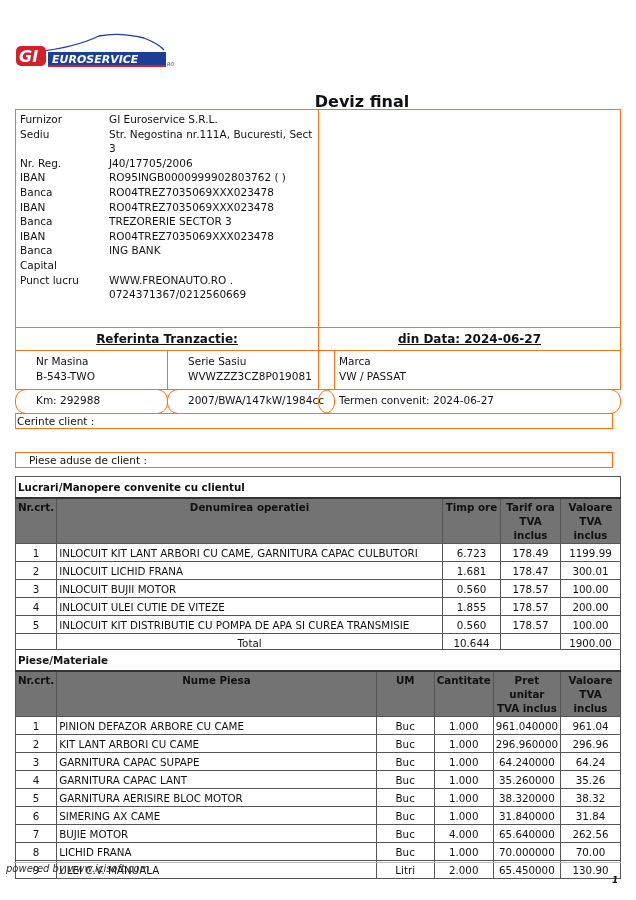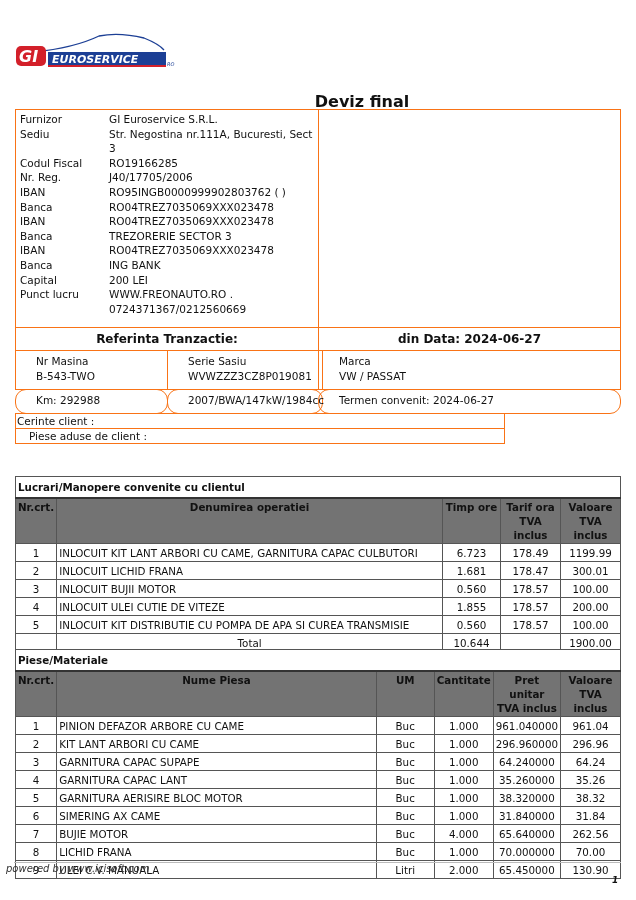--- a/index.html
+++ b/index.html
@@ -7,30 +7,30 @@
   .abs { position:absolute; }
   .logo { left:14px; top:30px; width:165px; height:45px; }
   .title { left:0; width:724px; top:92px; text-align:center; font-size:16px; font-weight:bold; }
   .box { border:1px solid #f97316; box-sizing:border-box; }
   .info-left { left:15px; top:109px; width:304px; height:219px; }
   .info-right { left:318px; top:109px; width:303px; height:219px; }
   .info-row { display:flex; font-size:10.5px; line-height:14.6px; padding-left:4px; }
   .info-row .k { width:89px; flex:none; }
   .info-row .v { flex:1; }
   .info-wrap { padding-top:2px; }
-  .ref { top:327px; height:24px; font-size:12px; font-weight:bold; display:flex; align-items:center; justify-content:center; }
+  .ref { top:327px; height:24px; font-size:12px; font-weight:bold; display:flex; align-items:center; justify-content:center;text-decoration:underline; }
   .ref-l { left:15px; width:304px; }
   .ref-r { left:318px; width:303px; }
   .cell { font-size:10.5px; line-height:15px; padding:3px 20px; }
   .veh { top:350px; height:40px; }
   .veh2 { top:389px; height:25px;border-radius:11px; }
   .c1 { left:15px; width:153px; }
-  .c2 { left:167px; width:156px; }
+  .c2 { left:167px; width:168px; }
   .c3 { left:318px; width:303px; }
-  .full { left:15px; width:490px; font-size:10.5px; line-height:14px; padding:0 1px; }
+  .full { left:15px; width:598px; font-size:10.5px; line-height:14px; padding:0 1px; }
   table { border-collapse:collapse; position:absolute; left:15px; width:606px; font-size:10.3px;margin-top:20px; }
   td, th { border:1px solid #555; padding:1px 2px; line-height:14px; }
   th { background:#737373; font-weight:bold; vertical-align:top; }
   .sect { font-weight:bold; text-align:left; background:#fff; padding:3px 2px; border-bottom:2px solid #333; }
   .ctr { text-align:center; }
   .rows td { height:15px; }
   .footer-line { left:14px; top:862px; width:607px; border-top:1px solid #bbb; }
   .footer { left:6px; top:863px; font-size:10px; font-style:italic; color:#333; }
   .pageno { left:612px; top:875px; font-size:9px; font-style:italic; font-weight:bold; }
 </style>
@@ -55,24 +55,20 @@
   <div class="info-wrap" id="supplier-list">
       <div class="info-row">
         <span class="k">Furnizor</span>
         <span class="v">GI Euroservice S.R.L.</span>
       </div>
       <div class="info-row">
         <span class="k">Sediu</span>
         <span class="v">Str. Negostina nr.111A, Bucuresti, Sect 3</span>
       </div>
       <div class="info-row">
-        <span class="k">Codul Fiscal</span>
-        <span class="v">RO19166285</span>
-      </div>
-      <div class="info-row">
         <span class="k">Nr. Reg.</span>
         <span class="v">J40/17705/2006</span>
       </div>
       <div class="info-row">
         <span class="k">IBAN</span>
         <span class="v">RO95INGB0000999902803762 ( )</span>
       </div>
       <div class="info-row">
         <span class="k">Banca</span>
         <span class="v">RO04TREZ7035069XXX023478</span>
@@ -88,21 +84,20 @@
       <div class="info-row">
         <span class="k">IBAN</span>
         <span class="v">RO04TREZ7035069XXX023478</span>
       </div>
       <div class="info-row">
         <span class="k">Banca</span>
         <span class="v">ING BANK</span>
       </div>
       <div class="info-row">
         <span class="k">Capital</span>
-        <span class="v">200 LEI</span>
       </div>
       <div class="info-row">
         <span class="k"></span>
       </div>
       <div class="info-row">
         <span class="k">Punct lucru</span>
         <span class="v">WWW.FREONAUTO.RO .</span>
       </div>
       <div class="info-row">
         <span class="k"></span>
@@ -125,21 +120,21 @@
 </div>
 <div class="abs box cell veh c3">
   <div>Marca</div>
   <div>VW / PASSAT</div>
 </div>
 <div class="abs box cell veh2 c1">Km: 292988</div>
 <div class="abs box cell veh2 c2">2007/BWA/147kW/1984cc</div>
 <div class="abs box cell veh2 c3">Termen convenit: 2024-06-27</div>
 
 <div class="abs box full" style="top:413px;height:16px;">Cerinte client :</div>
-<div class="abs box full" style="top:428px;height:16px;padding-left:13px;">Piese aduse de client :</div>
+<div class="abs box full" style="top:452px;height:16px;padding-left:13px;">Piese aduse de client :</div>
 
 <table style="top:456px;">
   <colgroup>
       <col style="width:37px">
       <col>
       <col style="width:58px">
       <col style="width:60px">
       <col style="width:60px">
     </colgroup>
   <tbody>

